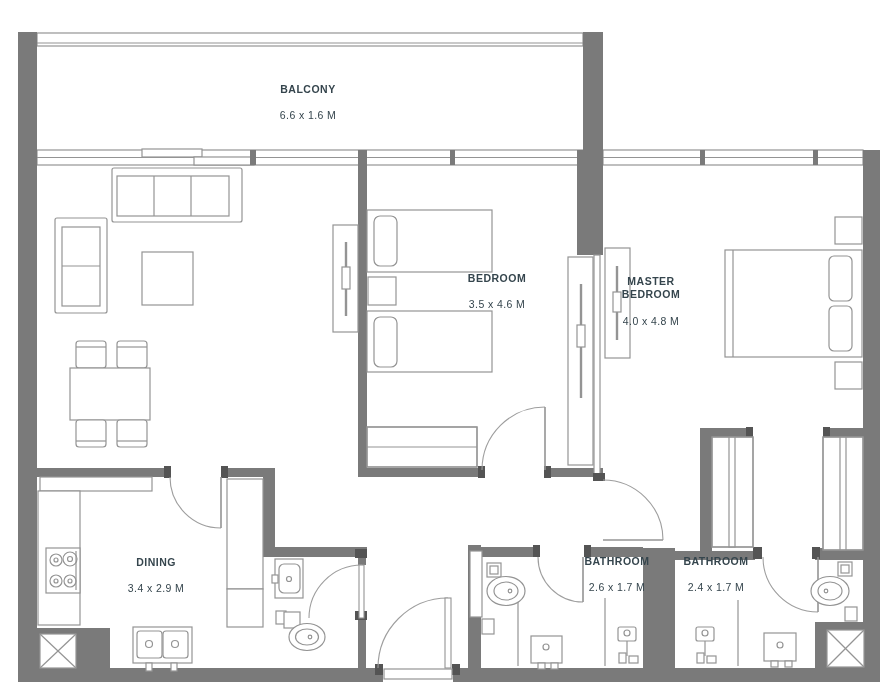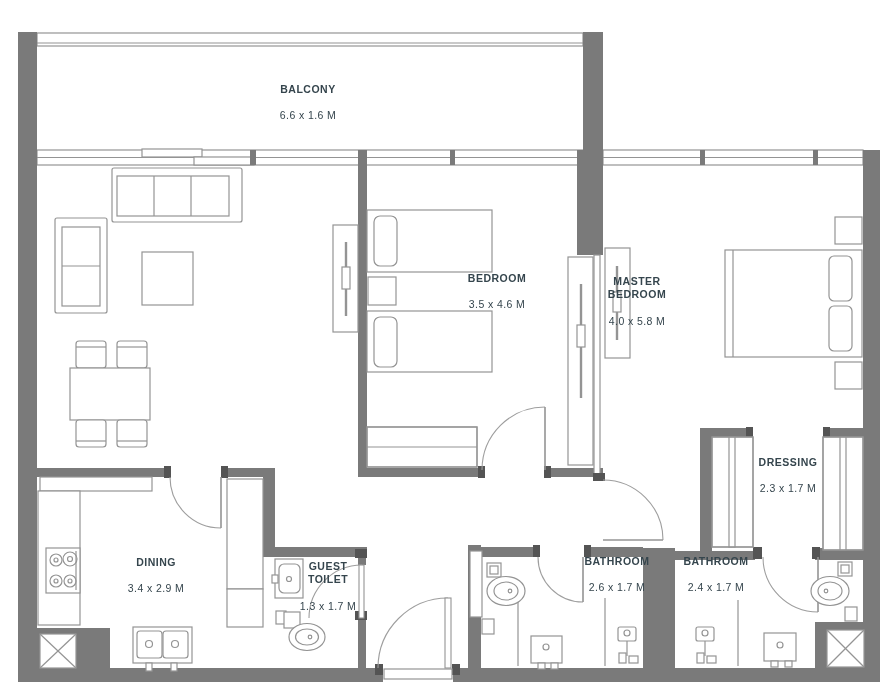--- a/index.html
+++ b/index.html
@@ -345,39 +345,30 @@
 </svg>
 
   <div class="lbl" style="left:308px;top:103px">
     <div>BALCONY</div>
     <div class="dims">6.6 x 1.6 M</div>
   </div>
   <div class="lbl" style="left:497px;top:292px">
     <div>BEDROOM</div>
     <div class="dims">3.5 x 4.6 M</div>
   </div>
-  <div class="lbl" style="left:637px;top:301px">
+  <div class="lbl" style="left:651px;top:301px">
     <div>MASTER
 BEDROOM</div>
-    <div class="dims">4.0 x 5.8 M</div>
+    <div class="dims">4.0 x 4.8 M</div>
   </div>
   <div class="lbl" style="left:156px;top:576px">
     <div>DINING</div>
     <div class="dims">3.4 x 2.9 M</div>
   </div>
-  <div class="lbl" style="left:328px;top:586px">
-    <div>GUEST
-TOILET</div>
-    <div class="dims">1.3 x 1.7 M</div>
-  </div>
   <div class="lbl" style="left:617px;top:575px">
     <div>BATHROOM</div>
     <div class="dims">2.6 x 1.7 M</div>
   </div>
   <div class="lbl" style="left:716px;top:575px">
     <div>BATHROOM</div>
     <div class="dims">2.4 x 1.7 M</div>
   </div>
-  <div class="lbl" style="left:788px;top:476px">
-    <div>DRESSING</div>
-    <div class="dims">2.3 x 1.7 M</div>
-  </div>
 </div>
 
 </body></html>

